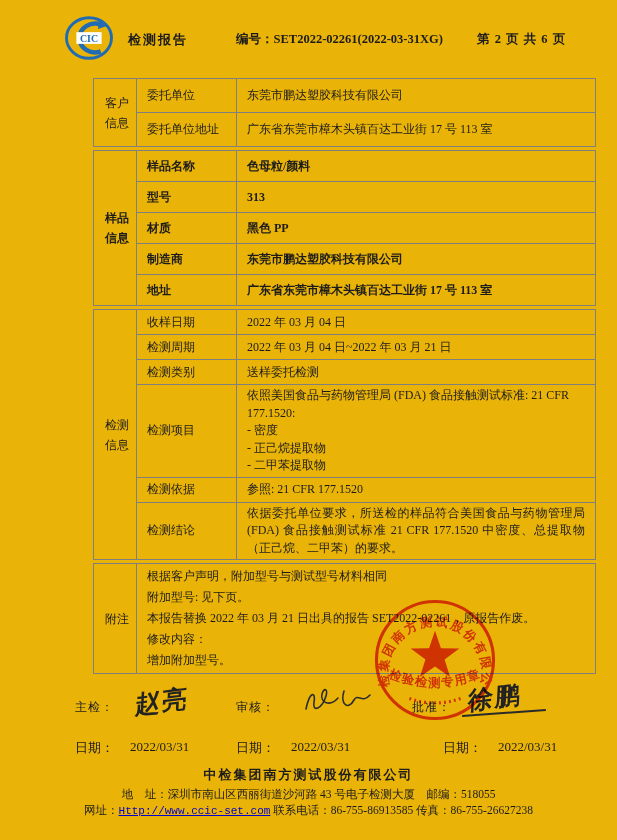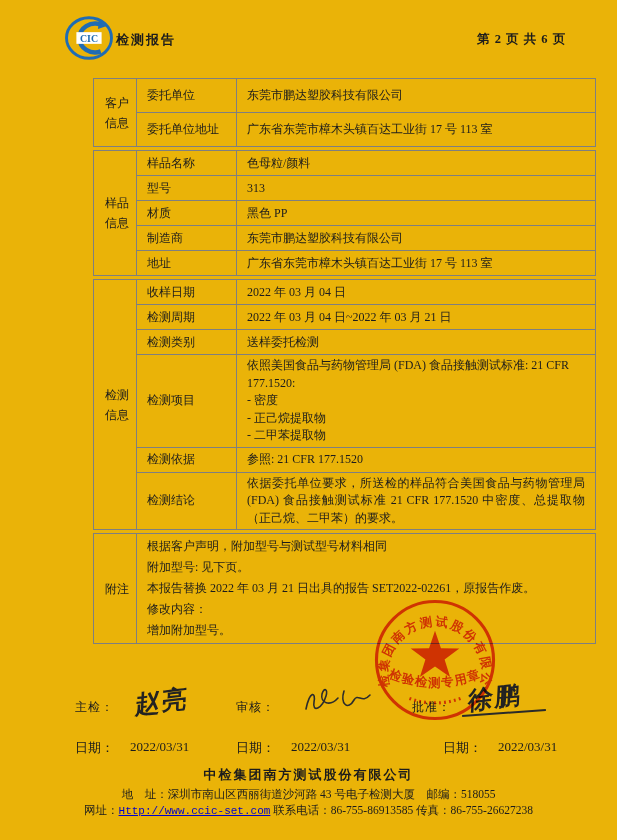--- a/index.html
+++ b/index.html
@@ -5,32 +5,32 @@
   * { margin:0; padding:0; box-sizing:border-box; }
   html,body { background:#ffffff; }
   .page {
     position:relative; width:617px; height:840px; margin:0 auto;
     background:#eab308; overflow:hidden;
     font-family:"Liberation Serif","DejaVu Serif",serif;
     color:#1c1c1c;
   }
   
   .logo { position:absolute; left:62px; top:14px; }
-  .hdr-title { position:absolute; left:116px; top:31px; font-size:13px; font-weight:bold; letter-spacing:2px; }
+  .hdr-title { position:absolute; left:128px; top:31px; font-size:13px; font-weight:bold; letter-spacing:2px; }
   .hdr-no { position:absolute; left:236px; top:31px; font-size:12.5px; font-weight:bold; }
   .hdr-page { position:absolute; left:477px; top:31px; font-size:12.5px; font-weight:bold; letter-spacing:1px; }
   
   .tables { position:absolute; left:57px; top:78px; width:503px;padding-left:36px; }
   table.tbl { border-collapse:collapse; width:503px; margin-bottom:3px; table-layout:fixed; }
   table.tbl td { border:1px solid #7f7f7f; font-size:12px; color:#1c1c1c; vertical-align:middle; padding:2px 10px; }
   td.group-cell { text-align:center; padding:0; }
   td.group-cell span { display:inline-block; width:26px; line-height:20px; text-align:center; }
   td.val { padding-left:12px; }
   tr.h34 td { height:34px; }
-  tr.h31 td { height:25px; }
+  tr.h31 td { height:31px;font-weight:bold; }
   tr.h25 td { height:25px; }
   td.multi { white-space:pre-line; line-height:17.5px; padding-top:5px; padding-bottom:5px; }
   td.just { text-align:justify; }
   td.notes-cell { white-space:pre-line; line-height:21px; padding:7px 12px; }
   
   .sig-label { position:absolute; font-size:12px; letter-spacing:1px; }
   .sig-date { position:absolute; font-size:13px; }
   .handsig { position:absolute; font-size:25px; font-weight:600; color:#222;
              transform:rotate(-7deg) skewX(-10deg); letter-spacing:2px; }
   .sig-underline { position:absolute; width:84px; height:2px; background:#2a2a2a; transform:rotate(-4deg); }
@@ -51,20 +51,21 @@
 <div class="page">
 
   <svg class="logo" width="54" height="48" viewBox="0 0 60 52">
     <ellipse cx="30" cy="26" rx="25" ry="22.5" fill="none" stroke="#1f6cb4" stroke-width="3.2"></ellipse>
     <path d="M 43,11 A 17.5,16 0 1 0 43,41" fill="none" stroke="#1f6cb4" stroke-width="5"></path>
     <polygon points="41,6 49,13 40,16" fill="#1f6cb4"></polygon>
     <rect x="16" y="19.5" width="28" height="13" fill="#ffffff"></rect>
     <text x="30" y="30" text-anchor="middle" font-size="11" font-weight="bold" fill="#1f6cb4" font-family="'Liberation Serif',serif">CIC</text>
   </svg>
   <div class="hdr-title">检测报告</div>
+  <div class="hdr-no">编号：SET2022-02261(2022-03-31XG)</div>
   <div class="hdr-page">第 2 页 共 6 页</div>
 
   <div class="tables">
 
     <table class="tbl">
       <colgroup>
           <col style="width:43px">
           <col style="width:100px">
           <col>
         </colgroup>

